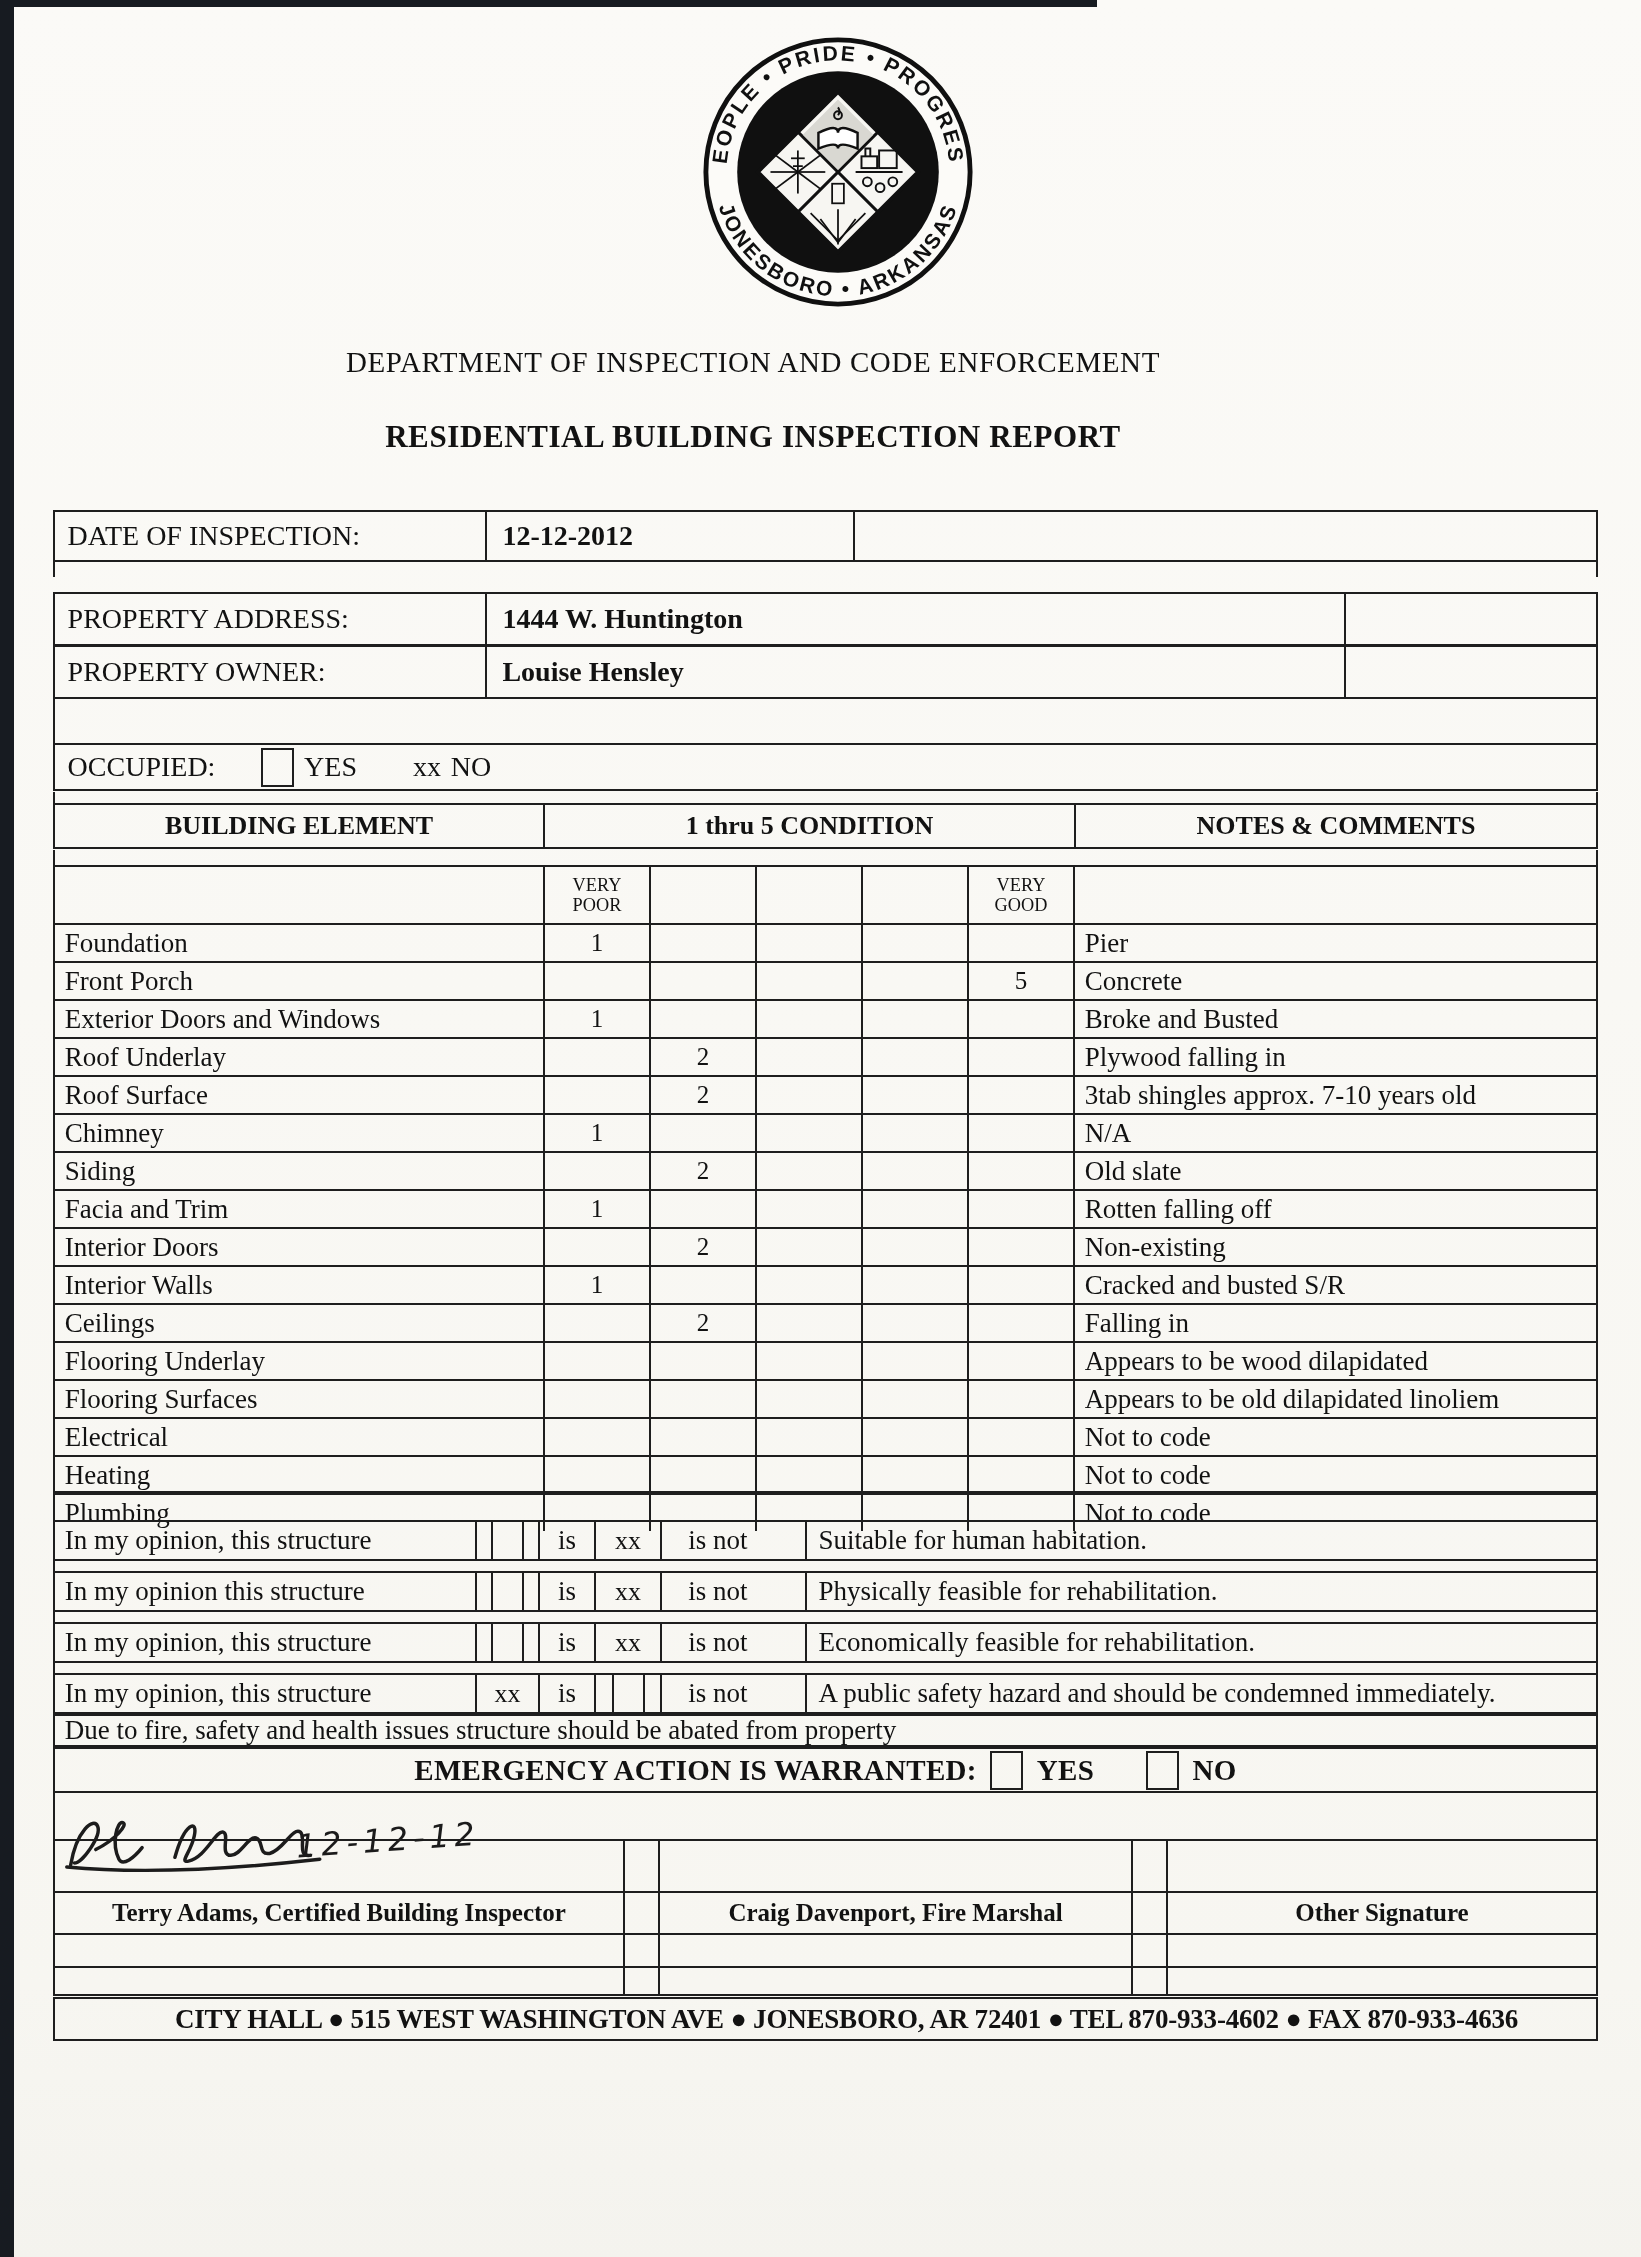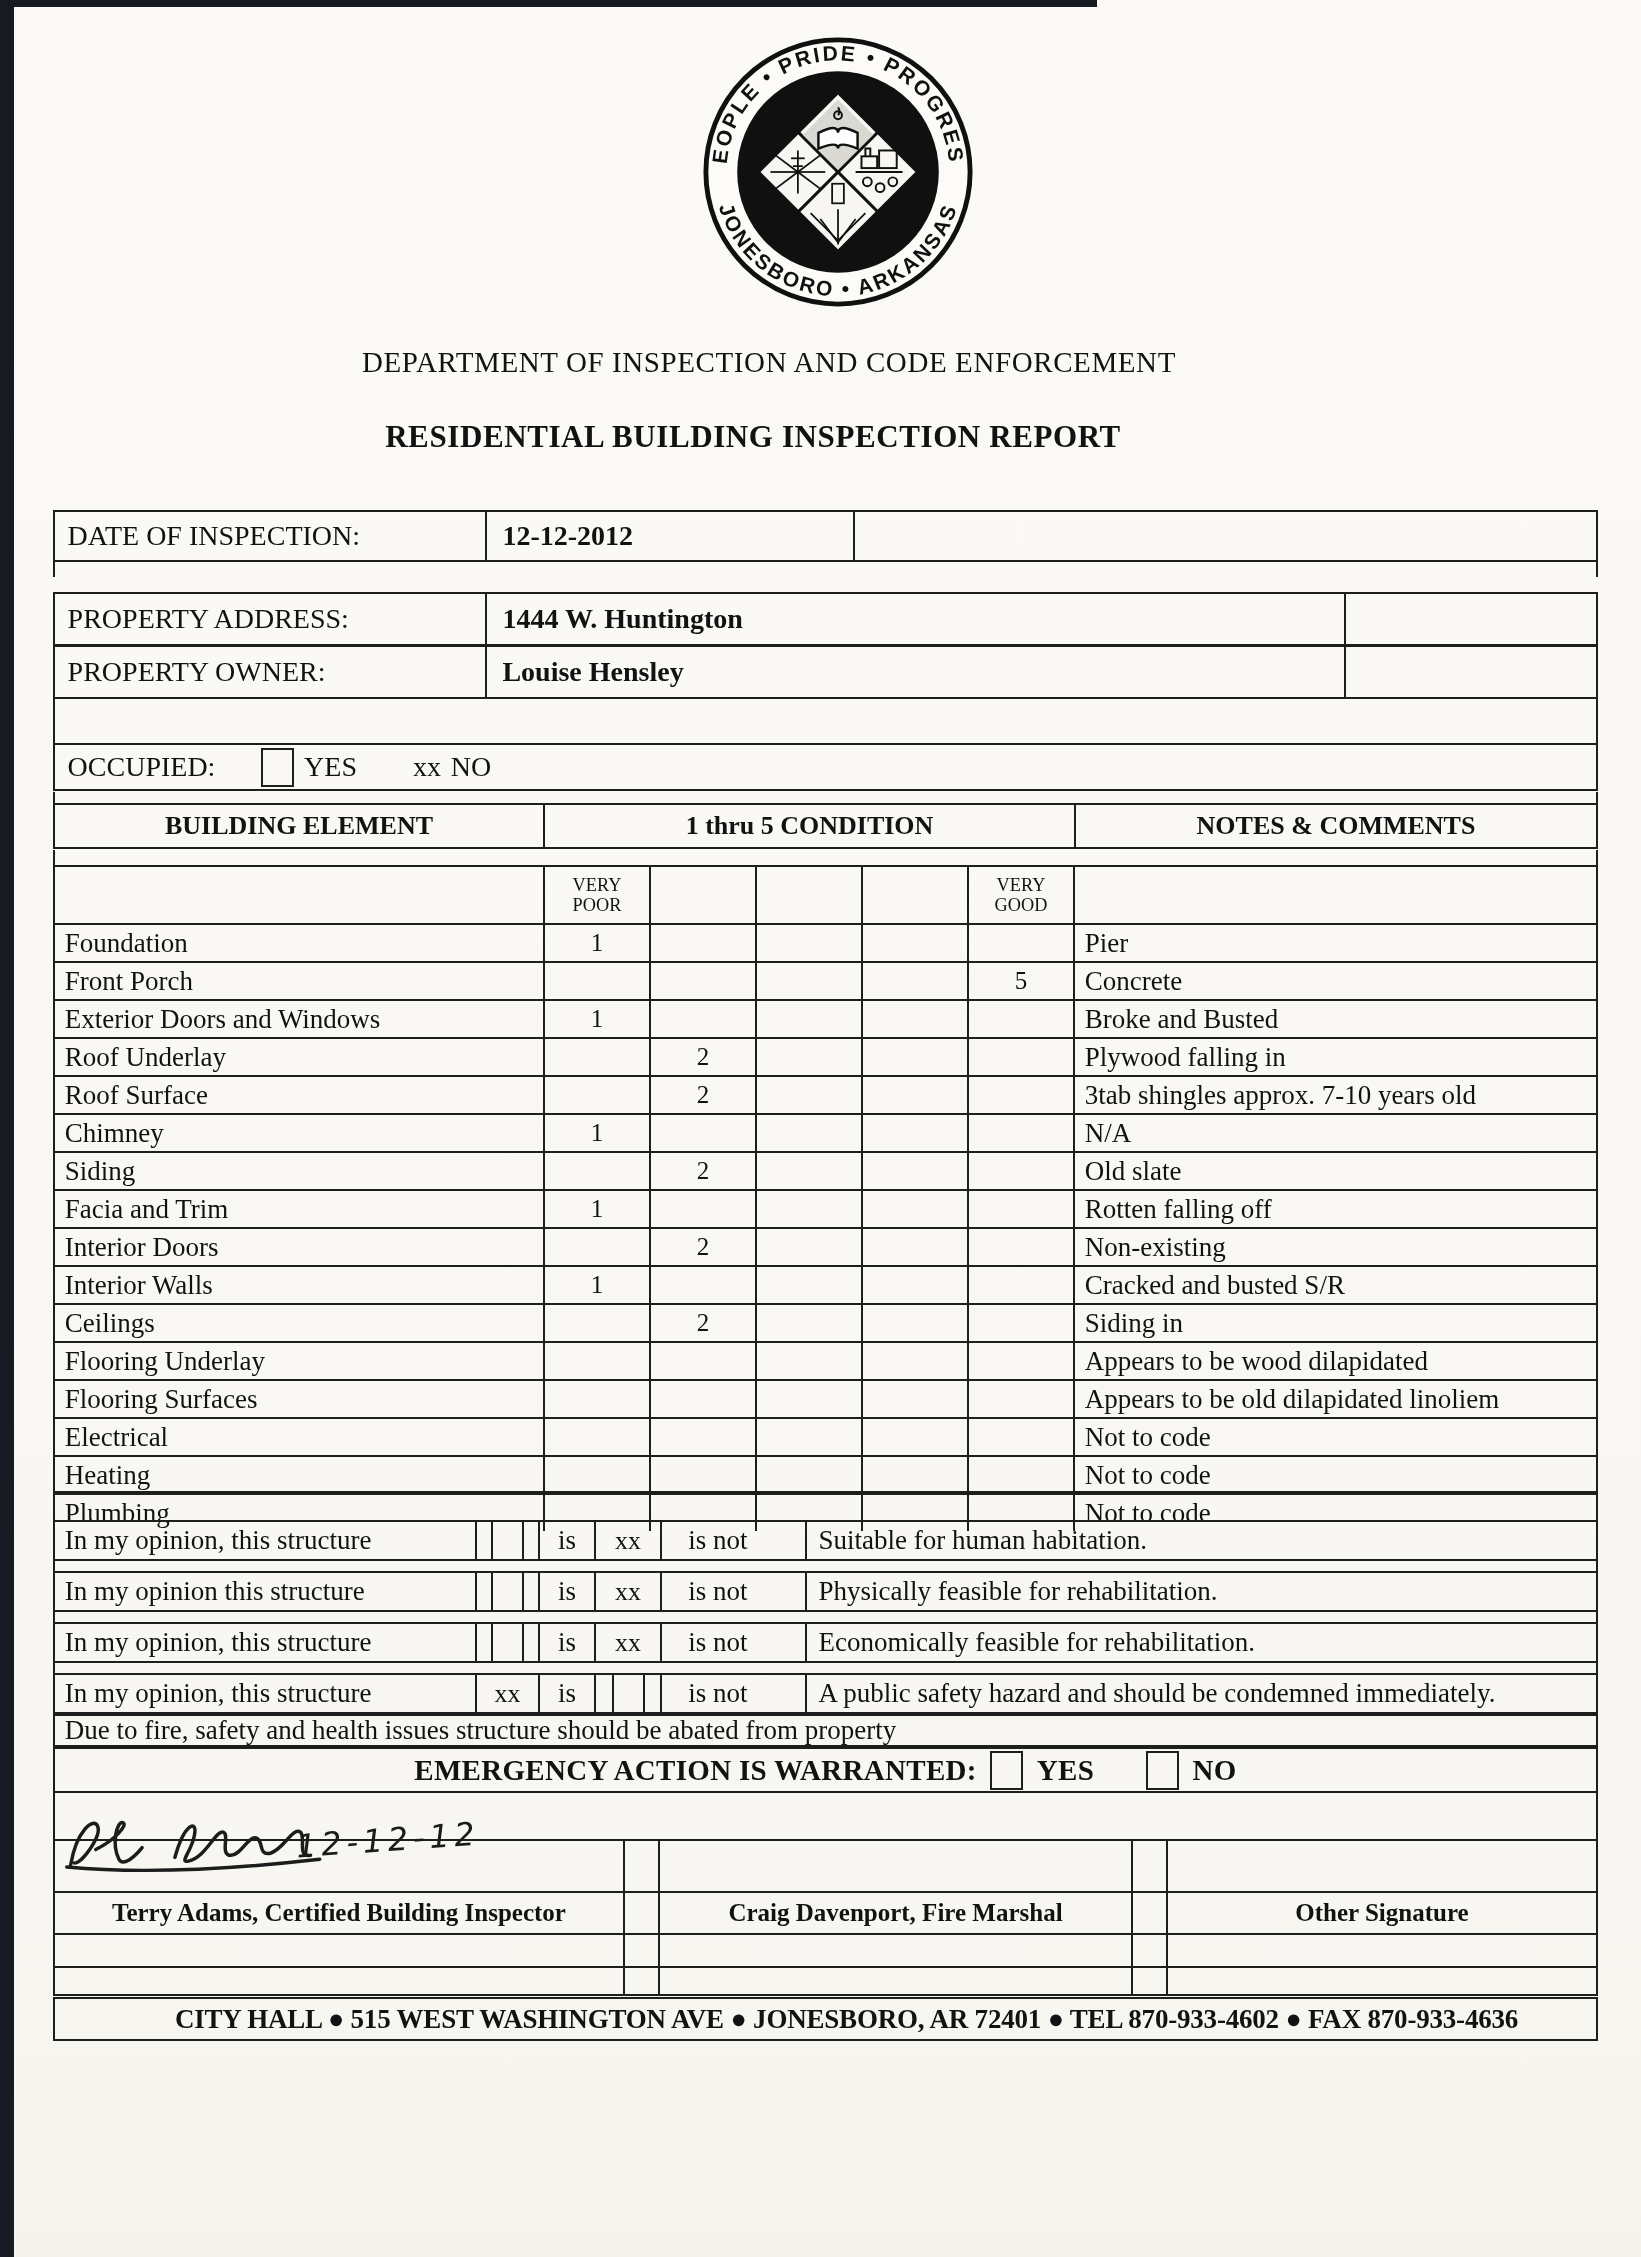--- a/index.html
+++ b/index.html
@@ -2,21 +2,21 @@
 <html><head>
 <meta charset="utf-8">
 <style>
   :root{ --ln:#1e1e1e; --ink:#121212; --paper:#faf9f5; }
   html,body{margin:0;padding:0;background:#d8d8d4;}
   .page{position:relative;width:1641px;height:2257px;background:linear-gradient(180deg,#fbfaf7 0%,#f7f6f1 88%,#f4f3ee 100%);
         overflow:hidden;font-family:"Liberation Serif",serif;color:var(--ink);}
   .edge-left{position:absolute;left:0;top:0;width:13.5px;height:2257px;background:#171b21;}
   .edge-top{position:absolute;left:0;top:0;width:1097px;height:6.8px;background:#171b21;}
   .seal{position:absolute;left:701px;top:35px;width:274px;height:274px;}
-  .department{position:absolute;left:69px;top:346px;width:1400px;text-align:center;
+  .department{position:absolute;left:53px;top:346px;width:1400px;text-align:center;
               font-size:29px;letter-spacing:0.6px;}
   .doc-title{position:absolute;left:53px;top:419px;width:1400px;text-align:center;
              font-size:31px;font-weight:bold;letter-spacing:0.6px;}
   .form{position:absolute;left:53px;top:0;width:1545px;height:2257px;text-decoration:underline;}
   .blk{position:absolute;width:1545px;box-sizing:border-box;border:2.9px solid var(--ln);background:transparent;}
   .sp{position:absolute;width:1545px;box-sizing:border-box;border-left:2.9px solid var(--ln);border-right:2.9px solid var(--ln);}
   .grid{display:grid;height:100%;}
   .cell{box-sizing:border-box;border-left:2.9px solid var(--ln);display:flex;align-items:center;overflow:hidden;}
   .cell:first-child{border-left:none;}
   .lbl{font-size:28px;padding-left:12.6px;}
@@ -280,21 +280,21 @@
           <div class="cell td-n"></div>
           <div class="cell td-nt">Cracked and busted S/R</div>
         </div>
       <div class="grid g-trow trow">
           <div class="cell td-el">Ceilings</div>
           <div class="cell td-n"></div>
           <div class="cell td-n">2</div>
           <div class="cell td-n"></div>
           <div class="cell td-n"></div>
           <div class="cell td-n"></div>
-          <div class="cell td-nt">Siding in</div>
+          <div class="cell td-nt">Falling in</div>
         </div>
       <div class="grid g-trow trow">
           <div class="cell td-el">Flooring Underlay</div>
           <div class="cell td-n"></div>
           <div class="cell td-n"></div>
           <div class="cell td-n"></div>
           <div class="cell td-n"></div>
           <div class="cell td-n"></div>
           <div class="cell td-nt">Appears to be wood dilapidated</div>
         </div>

